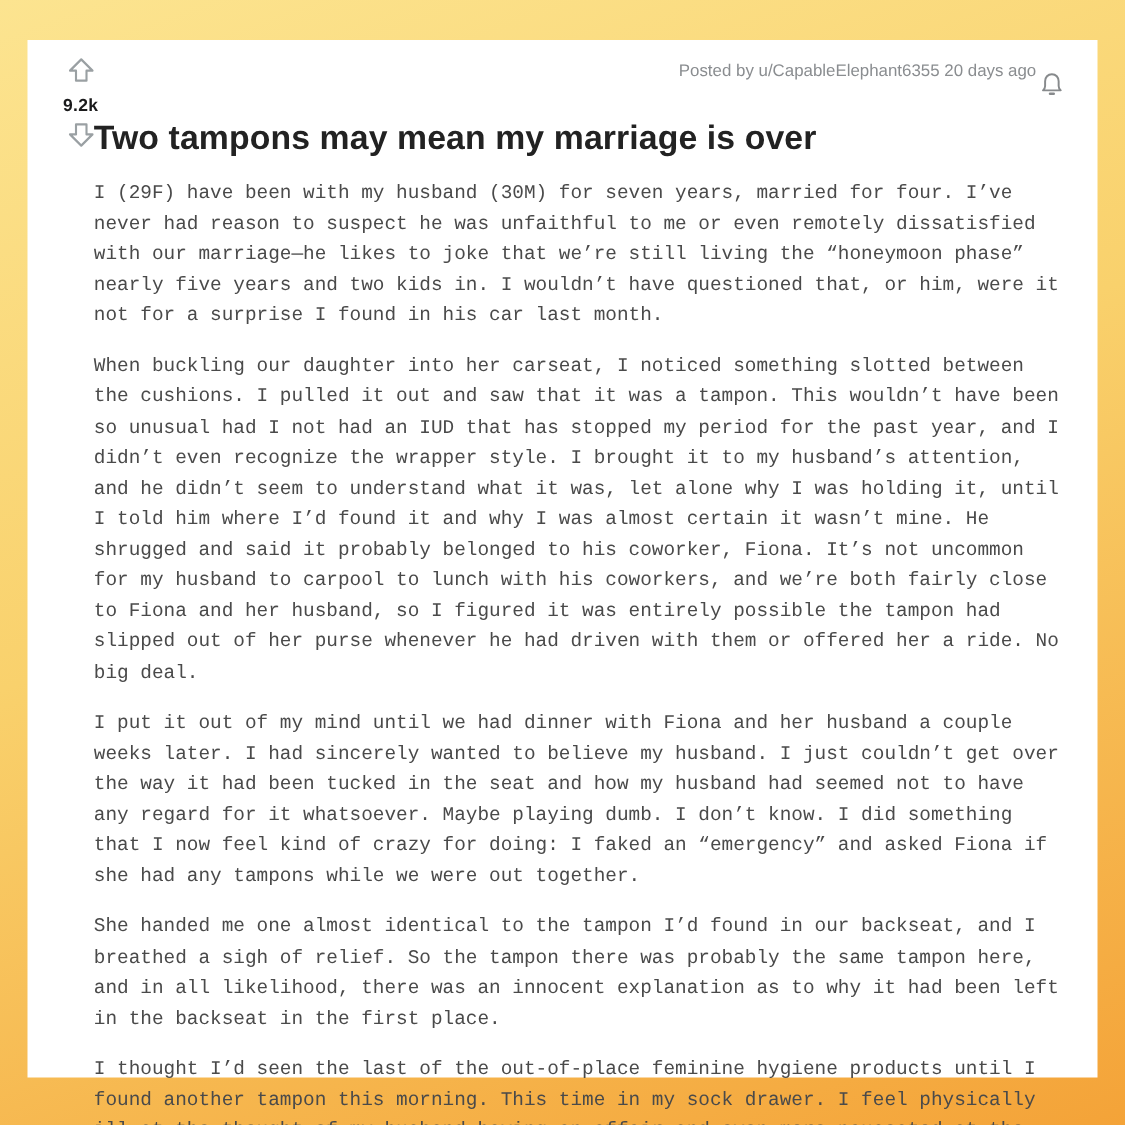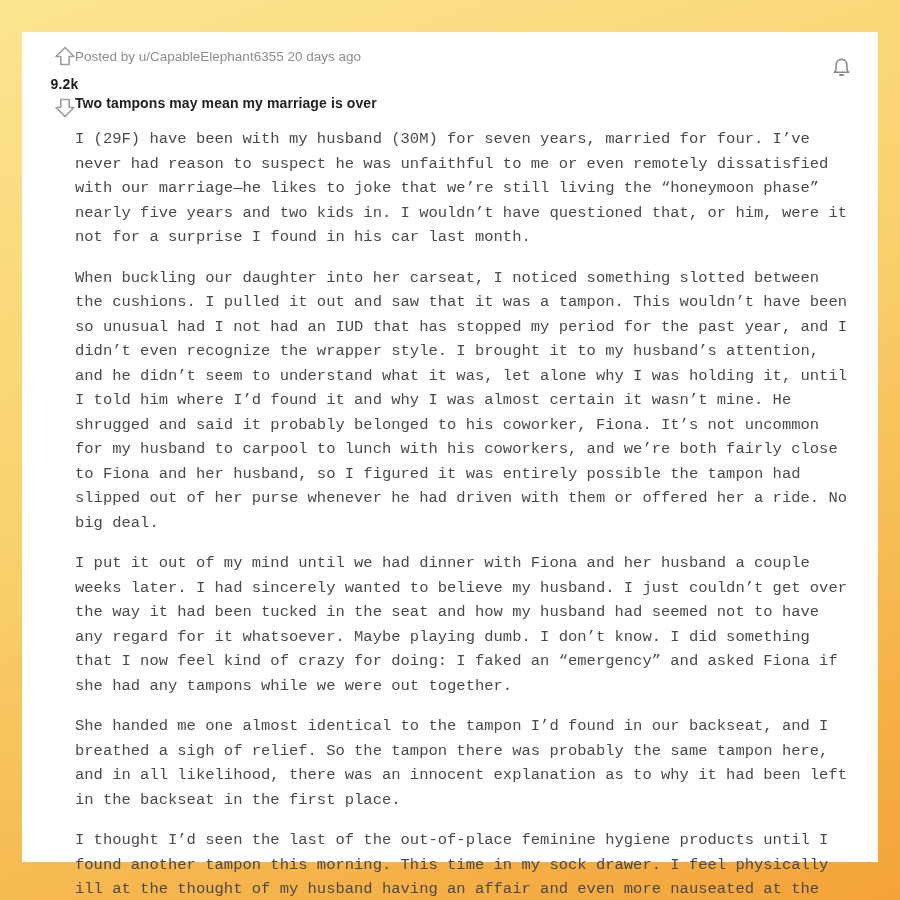--- a/index.html
+++ b/index.html
@@ -25,29 +25,29 @@
   }
   .vote-btn { width:24px; height:24px; cursor:pointer; display:flex; align-items:center; justify-content:center; }
   .score {
     font-size:14px; font-weight:bold; color:#1a1a1b; letter-spacing:0.2px;
   }
   .content {
     position:absolute;
     left:53px; top:15px; right:22px;
   }
   .meta-row {
-    display:flex; align-items:flex-start; justify-content:space-between;gap:44px;
+    display:flex; align-items:flex-start; justify-content:flex-end;
   }
   .meta {
     font-size:13.5px; color:#8a8d90; padding-top:2px;
   }
   .bell { width:25px; height:25px; margin-top:8px; margin-right:2px; }
   .title {
     margin-top:15px;
-    font-size:14px; font-weight:bold; color:#222222;
+    font-size:27px; font-weight:bold; color:#222222;
     letter-spacing:0.1px;
   }
   .body-text { margin-top:6px; padding-right:2px; }
   .body-text p {
     margin-top:16px;
     font-size:15.5px; line-height:24.5px; color:#4a4a4a;font-family:Liberation Mono, monospace;
   }
 </style>
 </head>
 <body>

